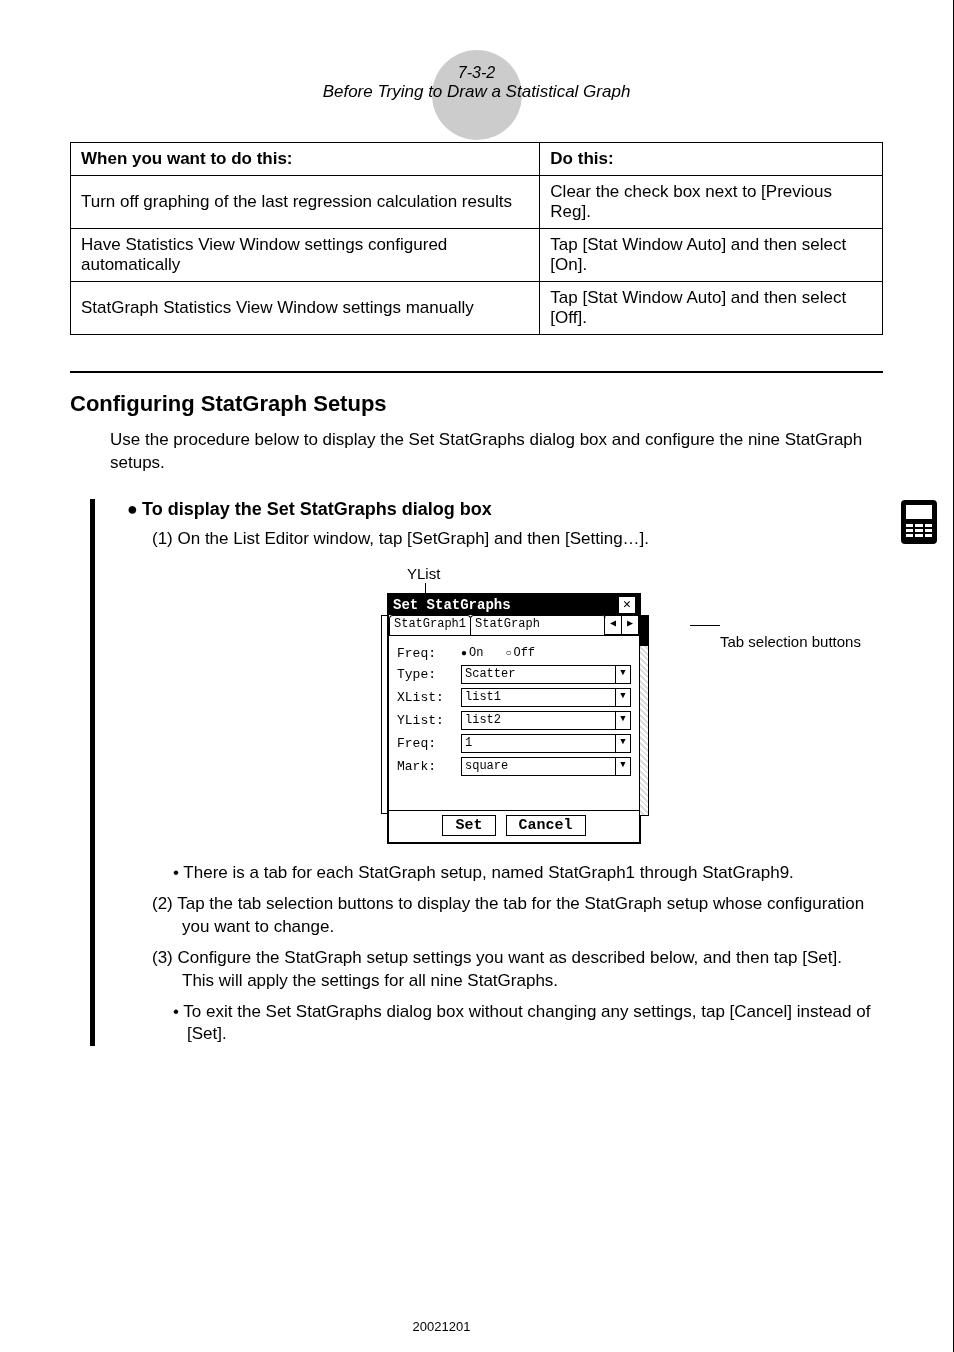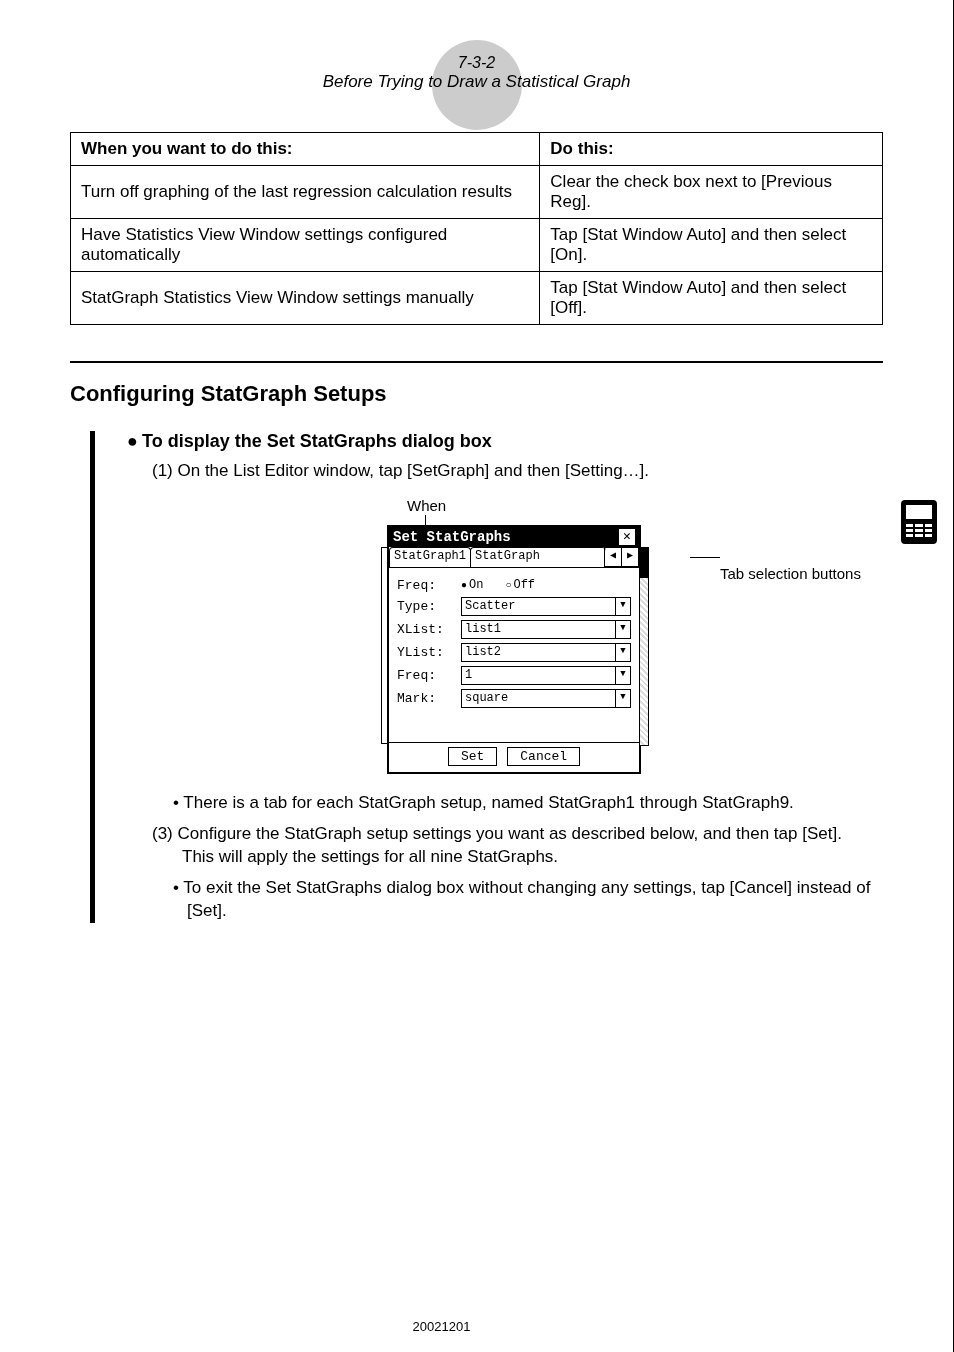--- a/index.html
+++ b/index.html
@@ -8,21 +8,21 @@
     font-family: Arial, Helvetica, sans-serif;
     font-size: 16px;
     background: #fff;
     color: #000;
   }
   .page {
     width: 954px;
     min-height: 1352px;
     position: relative;
     box-sizing: border-box;
-    padding: 30px 70px 40px 70px;
+    padding: 40px 70px 40px 70px;
     border-right: 1.5px solid #000;
   }
   .header {
     text-align: center;
     position: relative;
     margin-bottom: 40px;
   }
   .header-circle {
     width: 90px;
     height: 90px;
@@ -247,22 +247,23 @@
   .dialog .btnrow {
     display: flex;
     justify-content: center;
     gap: 10px;
     padding: 4px 0 6px 0;
     border-top: 1px solid #000;
   }
   .dialog .btn {
     border: 1px solid #000;
     padding: 1px 12px;
-    font-size: 13px;
-    background: #fff;
+    font-size: 15px;
+    background: #fff;
+    font-weight: bold;
   }
   .side-scroll {
     position: absolute;
     right: -10px;
     top: 20px;
     width: 8px;
     height: calc(100% - 48px);
     border: 1px solid #000;
     background: repeating-linear-gradient(45deg,#fff,#fff 2px,#ddd 2px,#ddd 4px);
   }
@@ -345,31 +346,32 @@
     <tr>
       <td>StatGraph Statistics View Window settings manually</td>
       <td>Tap [Stat Window Auto] and then select [Off].</td>
     </tr>
   </tbody>
     </table>
 
   <div class="hr"></div>
 
   <h2 class="section">Configuring StatGraph Setups</h2>
+  <div class="body-text">Use the procedure below to display the Set StatGraphs dialog box and configure the nine StatGraph setups.</div>
 
   <div class="left-bar">
     <div class="sub-heading">
       <span class="bullet-dot">●</span>
       <span>To display the Set StatGraphs dialog box</span>
     </div>
     <div class="steps">
       <div class="step">(1) On the List Editor window, tap [SetGraph] and then [Setting…].</div>
 
       <div class="screenshot-wrap">
-        <div class="tabs-label">When</div>
+        <div class="tabs-label">YList</div>
         <div class="tabs-line"></div>
         <div class="tabsel-label">Tab selection buttons</div>
         <div class="tabsel-line"></div>
 
         <div class="dialog">
           <div class="left-outline"></div>
           <div class="side-scroll">
               <div class="thumb"></div>
             </div>
           <div class="titlebar">
@@ -425,20 +427,21 @@
             </div>
           </div>
           <div class="btnrow">
             <div class="btn">Set</div>
             <div class="btn">Cancel</div>
           </div>
         </div>
       </div>
 
       <div class="sub">• There is a tab for each StatGraph setup, named StatGraph1 through StatGraph9.</div>
+      <div class="step">(2) Tap the tab selection buttons to display the tab for the StatGraph setup whose configuration you want to change.</div>
       <div class="step">(3) Configure the StatGraph setup settings you want as described below, and then tap [Set]. This will apply the settings for all nine StatGraphs.</div>
       <div class="sub">• To exit the Set StatGraphs dialog box without changing any settings, tap [Cancel] instead of [Set].</div>
     </div>
   </div>
 
   <div class="calc-icon">
     <div class="screen"></div>
     <div class="keys">
         <div></div>
         <div></div>

